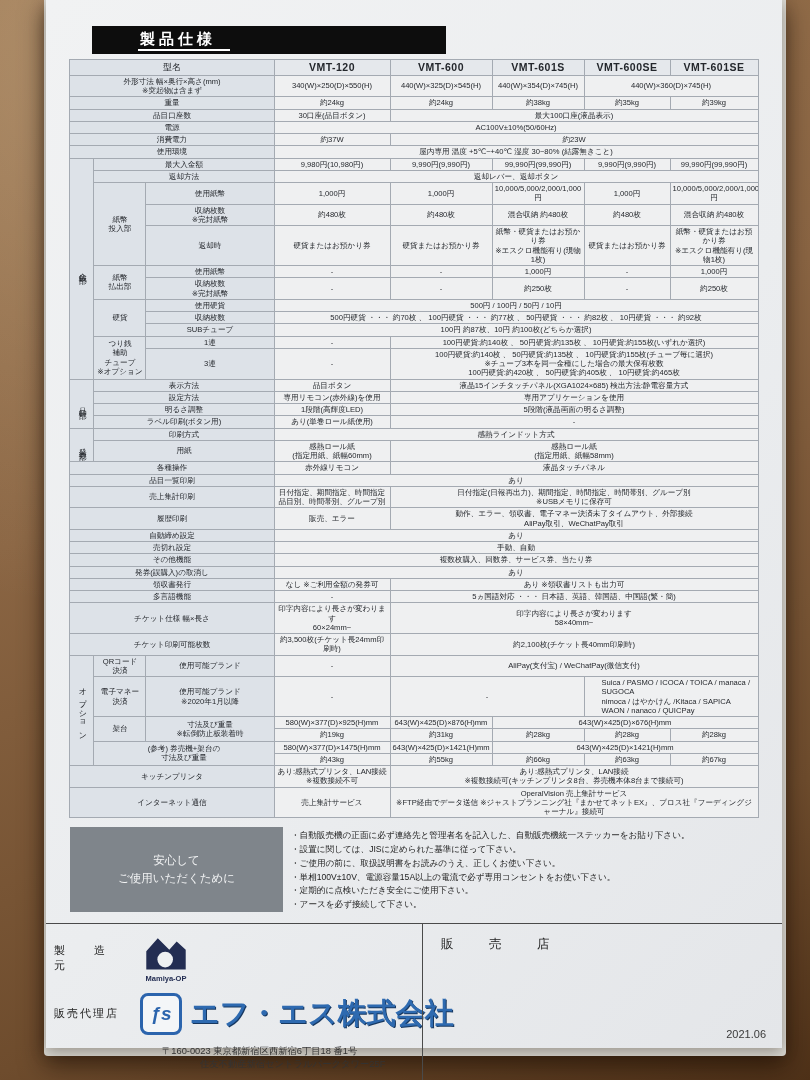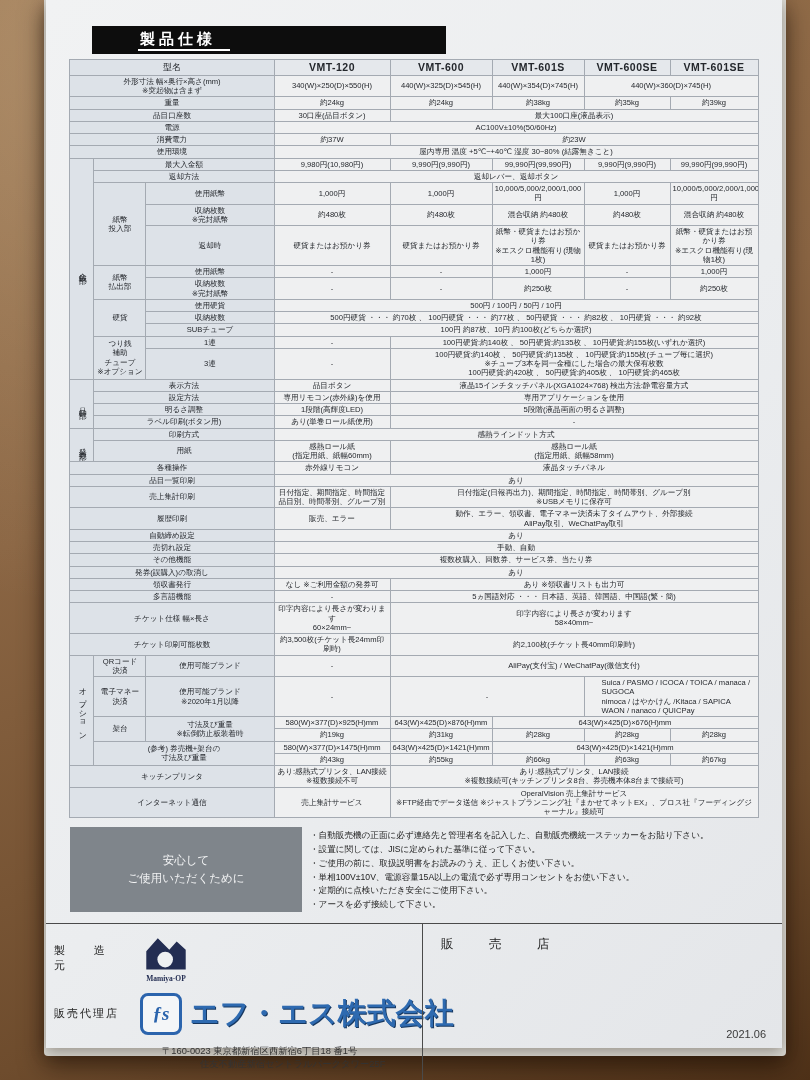--- a/index.html
+++ b/index.html
@@ -42,35 +42,35 @@
   table.spec td.t{background:#dde2e8;font-size:9px;}
   table.spec td.h{background:#e5e8ec;font-weight:bold;font-size:10.5px;letter-spacing:.5px;}
   table.spec td.g{
     background:#dde2e8;writing-mode:vertical-rl;text-orientation:upright;
     letter-spacing:2px;padding:2px 0;font-size:8px;
   }
   table.spec td.tl{text-align:left;padding-left:17px;}
   
   .safety{display:flex;margin:9px 24px 0;align-items:stretch;}
   .safety-label{
-    width:232px;background:#7f858b;color:#f3f4f5;display:flex;align-items:center;
+    width:213px;background:#7f858b;color:#f3f4f5;display:flex;align-items:center;
     justify-content:center;text-align:center;font-size:11.5px;line-height:1.5;
     white-space:pre-line;min-height:72px;
   }
   .safety-bullets{flex:1;padding:2px 0 0 8px;font-size:8.6px;line-height:1.6;color:#222;}
   .safety-bullets div{white-space:nowrap;}
   
   .footer{
     margin:11px 0 0 0;border-top:1.5px solid #4a4a4a;position:relative;
     display:flex;height:168px;
   }
   .f-left{width:372px;padding:8px 0 0 4px;}
   .f-right{flex:1;border-left:1.5px solid #4a4a4a;padding:10px 0 0 18px;}
   .dealer-label{font-size:12.5px;color:#222;letter-spacing:16px;}
-  .mfr-row{display:flex;align-items:center;margin-top:2px;font-family:Liberation Serif, serif;}
+  .mfr-row{display:flex;align-items:center;margin-top:2px;}
   .f-label{width:86px;font-size:11px;color:#222;flex-shrink:0;padding-left:4px;}
   .ls-wide{letter-spacing:13px;}
   .ls-mid{letter-spacing:2px;}
   .mamiya-logo{width:52px;text-align:center;margin-right:8px;flex-shrink:0;}
   .mamiya-logo .sub{font-size:7.5px;font-weight:bold;color:#232d52;margin-top:-2px;}
   .mamiya-name{font-size:17.5px;font-weight:bold;color:#232d52;letter-spacing:1px;}
   .fs-row{margin-top:10px;}
   .fs-logo{
     width:36px;height:36px;border:3px solid #2b64ad;border-radius:8px;flex-shrink:0;
     display:flex;align-items:center;justify-content:center;margin-right:8px;
@@ -235,21 +235,21 @@
           <td class="l">3連</td>
           <td>-</td>
           <td colspan="4">100円硬貨:約140枚 、 50円硬貨:約135枚 、 10円硬貨:約155枚(チューブ毎に選択)
 ※チューブ3本を同一金種にした場合の最大保有枚数
 100円硬貨:約420枚 、 50円硬貨:約405枚 、 10円硬貨:約465枚</td>
         </tr>
         <tr>
           <td rowspan="4" class="g">品目部</td>
           <td colspan="2" class="l">表示方法</td>
           <td>品目ボタン</td>
-          <td colspan="4">液晶15インチタッチパネル(XGA1024×768)  検出方法:静電容量方式</td>
+          <td colspan="4">液晶15インチタッチパネル(XGA1024×685)  検出方法:静電容量方式</td>
         </tr>
         <tr>
           <td colspan="2" class="l">設定方法</td>
           <td>専用リモコン(赤外線)を使用</td>
           <td colspan="4">専用アプリケーションを使用</td>
         </tr>
         <tr>
           <td colspan="2" class="l">明るさ調整</td>
           <td>1段階(高輝度LED)</td>
           <td colspan="4">5段階(液晶画面の明るさ調整)</td>

